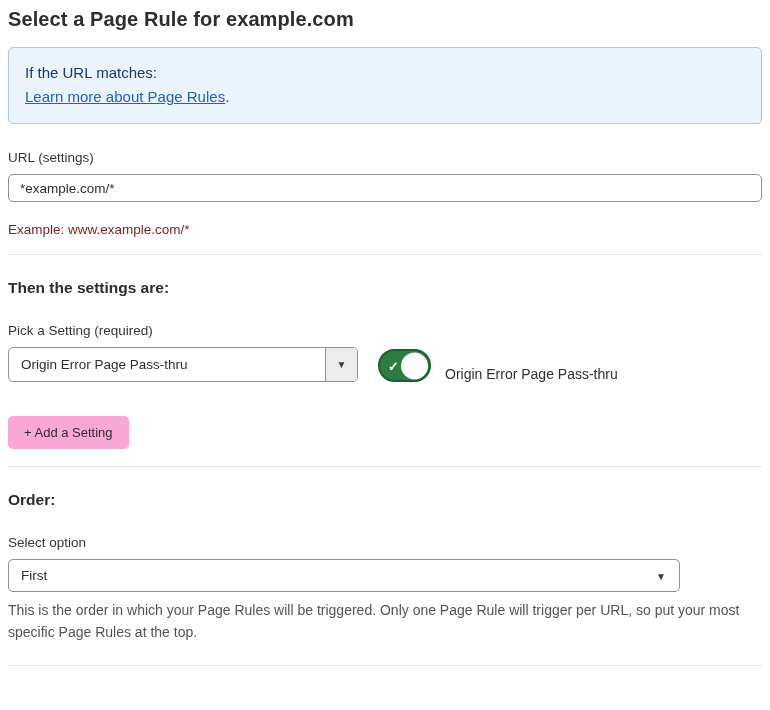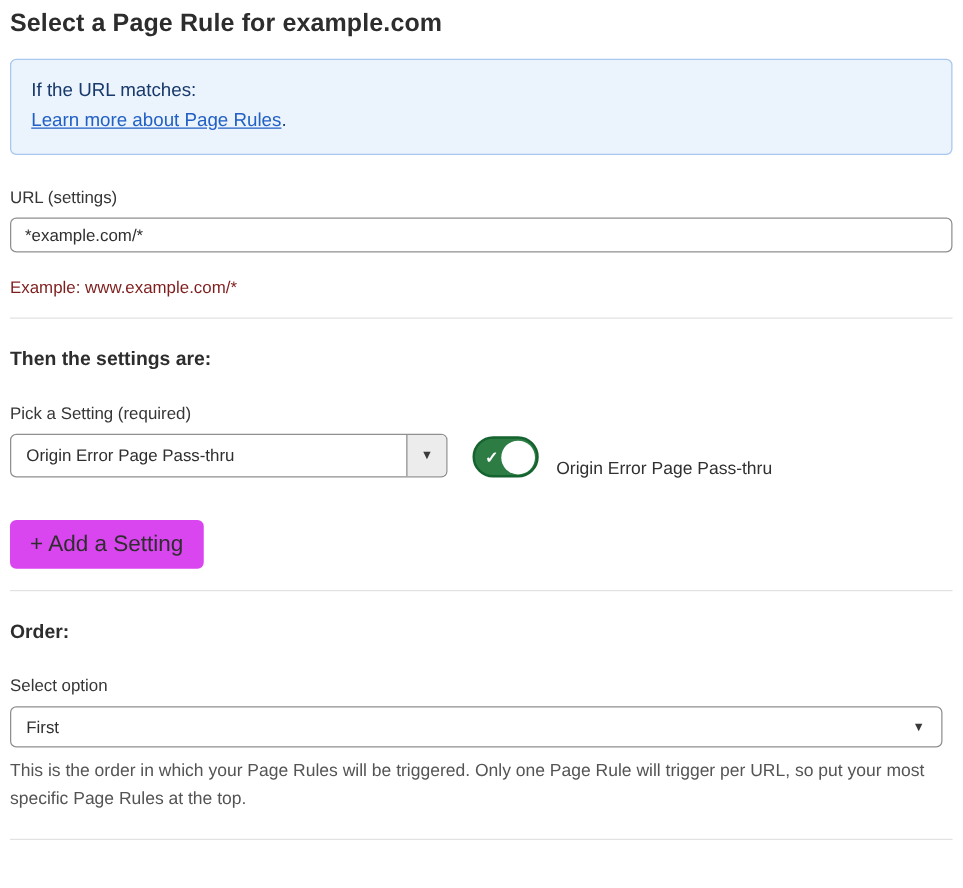--- a/index.html
+++ b/index.html
@@ -148,33 +148,33 @@
   .toggle-label {
     margin-left: 14px;
     font-size: 14px;
     color: #303030;
   }
   .btn {
     display: inline-block;
     border: none;
     border-radius: 5px;
     font-family: "Liberation Sans", sans-serif;
-    font-size: 18px;
+    font-size: 13px;
     padding: 9px 16px;
     cursor: pointer;
     color: #2e2e2e;
-    background: #d946ef;
+    background: #f9a8d4;
   }
   .add-setting-btn {
     margin-top: 34px;
   }
   .select-box {
     position: relative;
     margin-top: 9px;
-    width: 746px;
+    width: 672px;
     height: 33px;
     border: 1px solid #8f8f8f;
     border-radius: 5px;
     background: #fff;
     cursor: pointer;
   }
   .select-value {
     line-height: 31px;
     padding-left: 12px;
     font-size: 13.5px;

